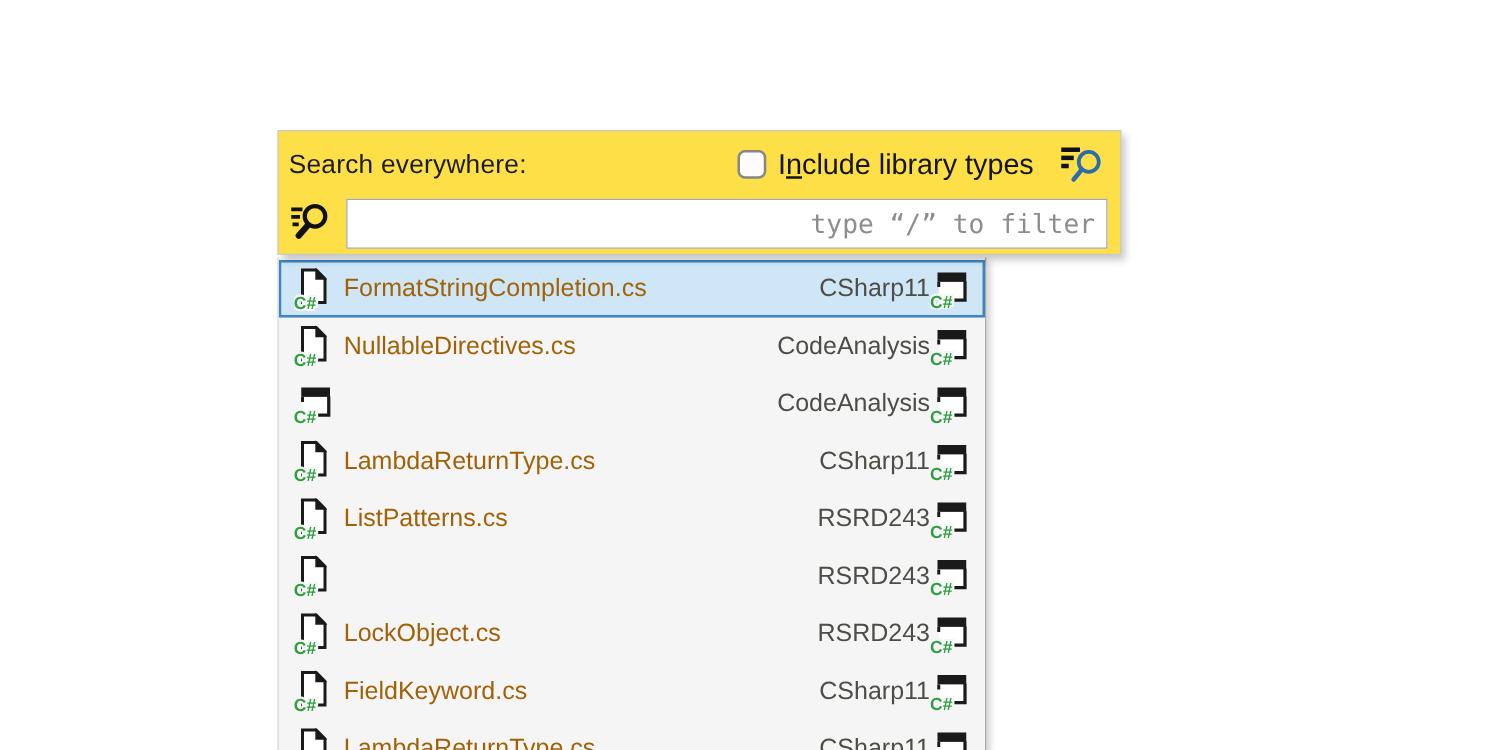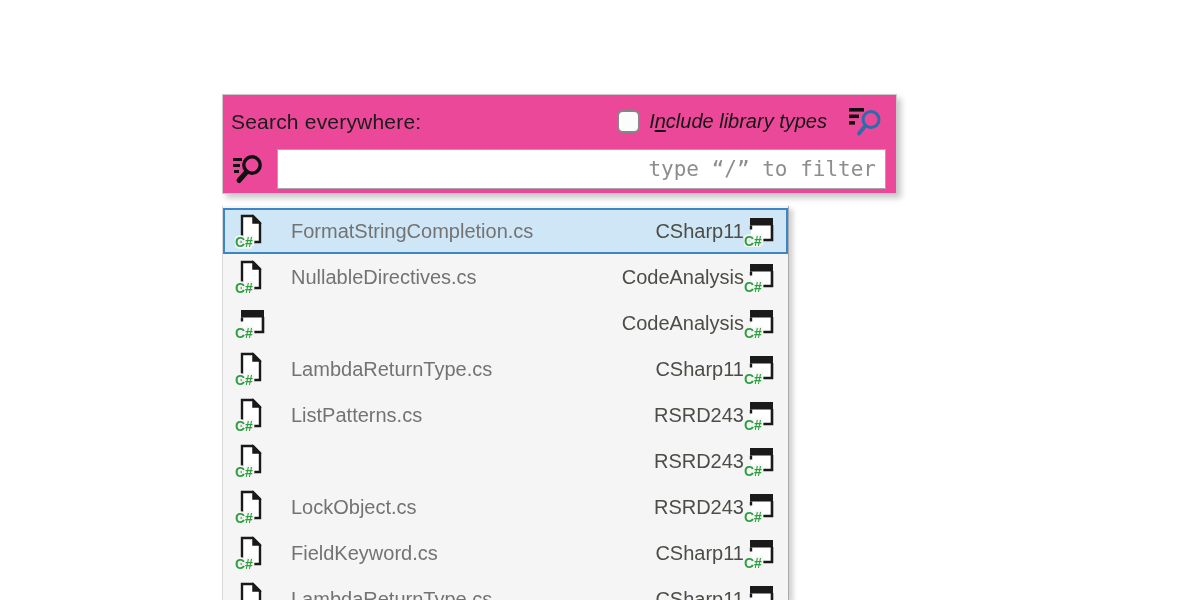--- a/index.html
+++ b/index.html
@@ -1,46 +1,46 @@
 <!DOCTYPE html>
 <html style="--sel-bg: #cfe6f7; --sel-border: #3c86c5;"><head>
 <meta charset="utf-8">
 <style>
   * { margin:0; padding:0; box-sizing:border-box; }
   html,body { width:1200px; height:600px; background:#ffffff; overflow:hidden;
               font-family:"Liberation Sans", sans-serif; }
 
   
   .popup {
-    position:absolute; left:222px; top:94px; width:675px; height:100px;
-    background:#ec4899; border:1px solid #c9c9c9;
+    position:absolute; left:222px; top:104px; width:675px; height:100px;
+    background:#fde047; border:1px solid #c9c9c9;
     box-shadow:4px 4px 6px rgba(0,0,0,0.22);
     z-index:2;
   }
   .header-row {
     display:flex; align-items:center; height:53px; padding:0 8px 0 8px;
   }
   .popup-title {
     font-size:21px; color:#1b1b1b; white-space:nowrap; letter-spacing:0.2px;
   }
   .checkbox-wrap {
     display:flex; align-items:center; margin-left:auto; gap:9px; cursor:default;
   }
   .checkbox-box {
     width:23px; height:23px; border:2px solid #868686; border-radius:6px;
     background:#fcfcfc; flex:none;
   }
-  .cb-label { font-size:20px; color:#141414; white-space:nowrap;font-style:italic; }
+  .cb-label { font-size:23px; color:#141414; white-space:nowrap; }
   .cb-label u { text-decoration:underline; text-underline-offset:2px; }
   .filter-btn {
     margin-left:19px; margin-right:2px; width:40px; height:34px; flex:none;
     display:flex; align-items:center; justify-content:center; cursor:default;
   }
   .search-row {
-    display:flex; align-items:center; padding:1px 10px 0 9px; gap:13px;
+    display:flex; align-items:flex-start; padding:1px 10px 0 9px; gap:13px;
   }
   .search-glyph { width:32px; height:36px; flex:none; display:block; }
   .search-input {
     flex:1; height:40px; border:1px solid #a6a6a6; background:#ffffff;
     font-family:"DejaVu Sans Mono", monospace; font-size:21px;
     text-align:right; padding:0 9px; color:#222222; outline:none;
   }
   .search-input::placeholder { color:#8d8d8d; opacity:1; }
 
   
@@ -56,21 +56,21 @@
     border:2px solid transparent; padding:0 10px 0 10px;
   }
   .row.selected {
     background:var(--sel-bg, #cfe6f7);
     border-color:var(--sel-border, #3c86c5);
   }
   .left-icon  { width:32px; height:36px; flex:none; }
   .right-icon { width:32px; height:32px; flex:none; }
   .left-icon svg, .right-icon svg { display:block; width:100%; height:100%; }
   .file-name {
-    margin-left:24px; font-size:20px; color:#737373; white-space:nowrap;
+    margin-left:8px; font-size:20px; color:#a16207; white-space:nowrap;
     overflow:hidden;
   }
   .project-name {
     margin-left:auto; margin-right:0; font-size:20px; color:#4d4d48;
     white-space:nowrap;
   }
 </style>
 </head>
 <body>
 

